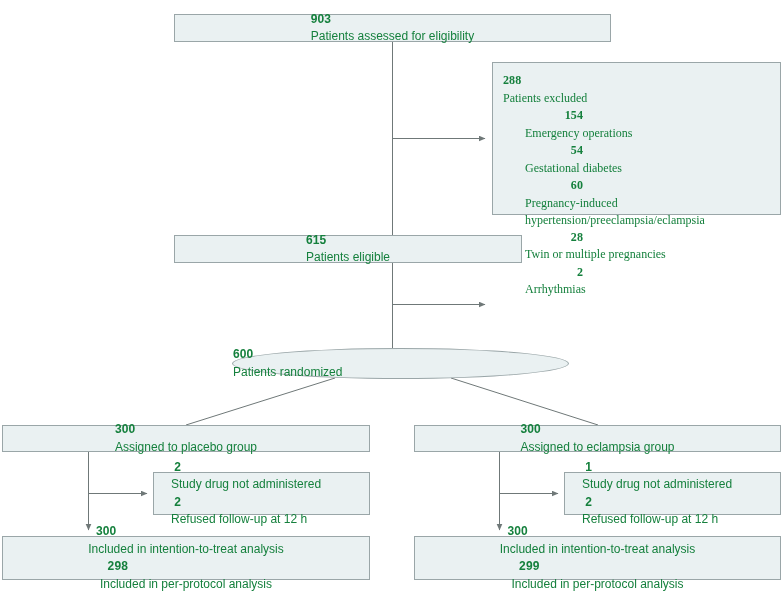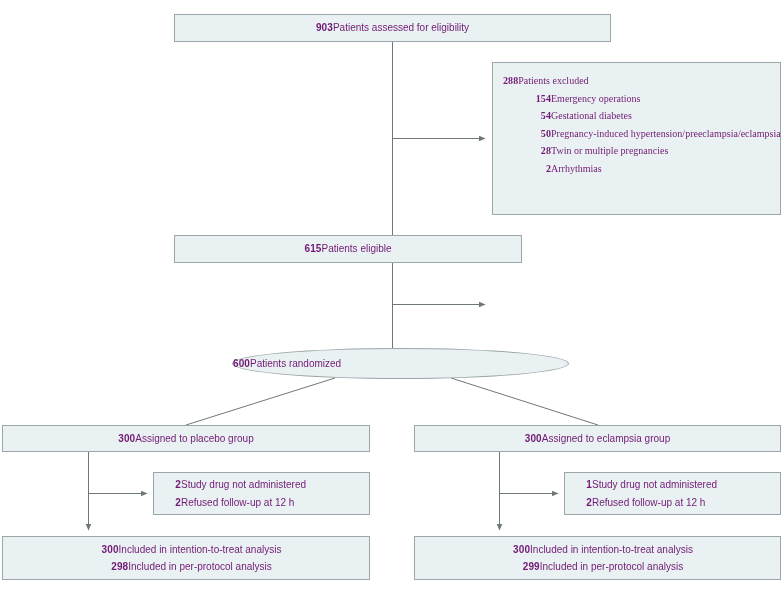--- a/index.html
+++ b/index.html
@@ -33,24 +33,24 @@
     border: 1px solid #9aa6a8;
     display: flex;
     flex-direction: column;
     justify-content: center;
   }
   .box.center {
     align-items: center;
   }
   .line {
     display: flex;
-    flex-direction: row;
+    flex-direction: column;
     align-items: baseline;
-    font-size: 10px;
-    color: #701a75;
+    font-size: 12px;
+    color: #15803d;
     line-height: 17.5px;
     white-space: nowrap;
   }
   .num {
     font-weight: bold;
     text-align: right;
     flex: 0 0 auto;
     letter-spacing: 0.1px;
   }
   .txt {
@@ -77,20 +77,21 @@
 
   
   .sublist {
     margin-left: 22px;
   }
   .sublist .line {
     align-items: flex-start;
   }
   .sublist .num {
     width: 26px;
+    margin-left: 32px;
   }
 </style>
 </head>
 <body>
 
 <div id="flow">
 
   <svg class="connectors" viewBox="0 0 783 595" xmlns="http://www.w3.org/2000/svg">
     <defs>
       <marker id="arrowhead" markerWidth="7" markerHeight="7" refX="6.5" refY="3" orient="auto" markerUnits="userSpaceOnUse">
@@ -133,21 +134,21 @@
     <div class="sublist">
       <div class="line">
         <span class="num">154</span>
         <span class="txt">Emergency operations</span>
       </div>
       <div class="line">
         <span class="num">54</span>
         <span class="txt">Gestational diabetes</span>
       </div>
       <div class="line">
-        <span class="num">50</span>
+        <span class="num">60</span>
         <span class="txt wrap" style="width:232px;">Pregnancy-induced hypertension/preeclampsia/eclampsia</span>
       </div>
       <div class="line">
         <span class="num">28</span>
         <span class="txt">Twin or multiple pregnancies</span>
       </div>
       <div class="line">
         <span class="num">2</span>
         <span class="txt">Arrhythmias</span>
       </div>

